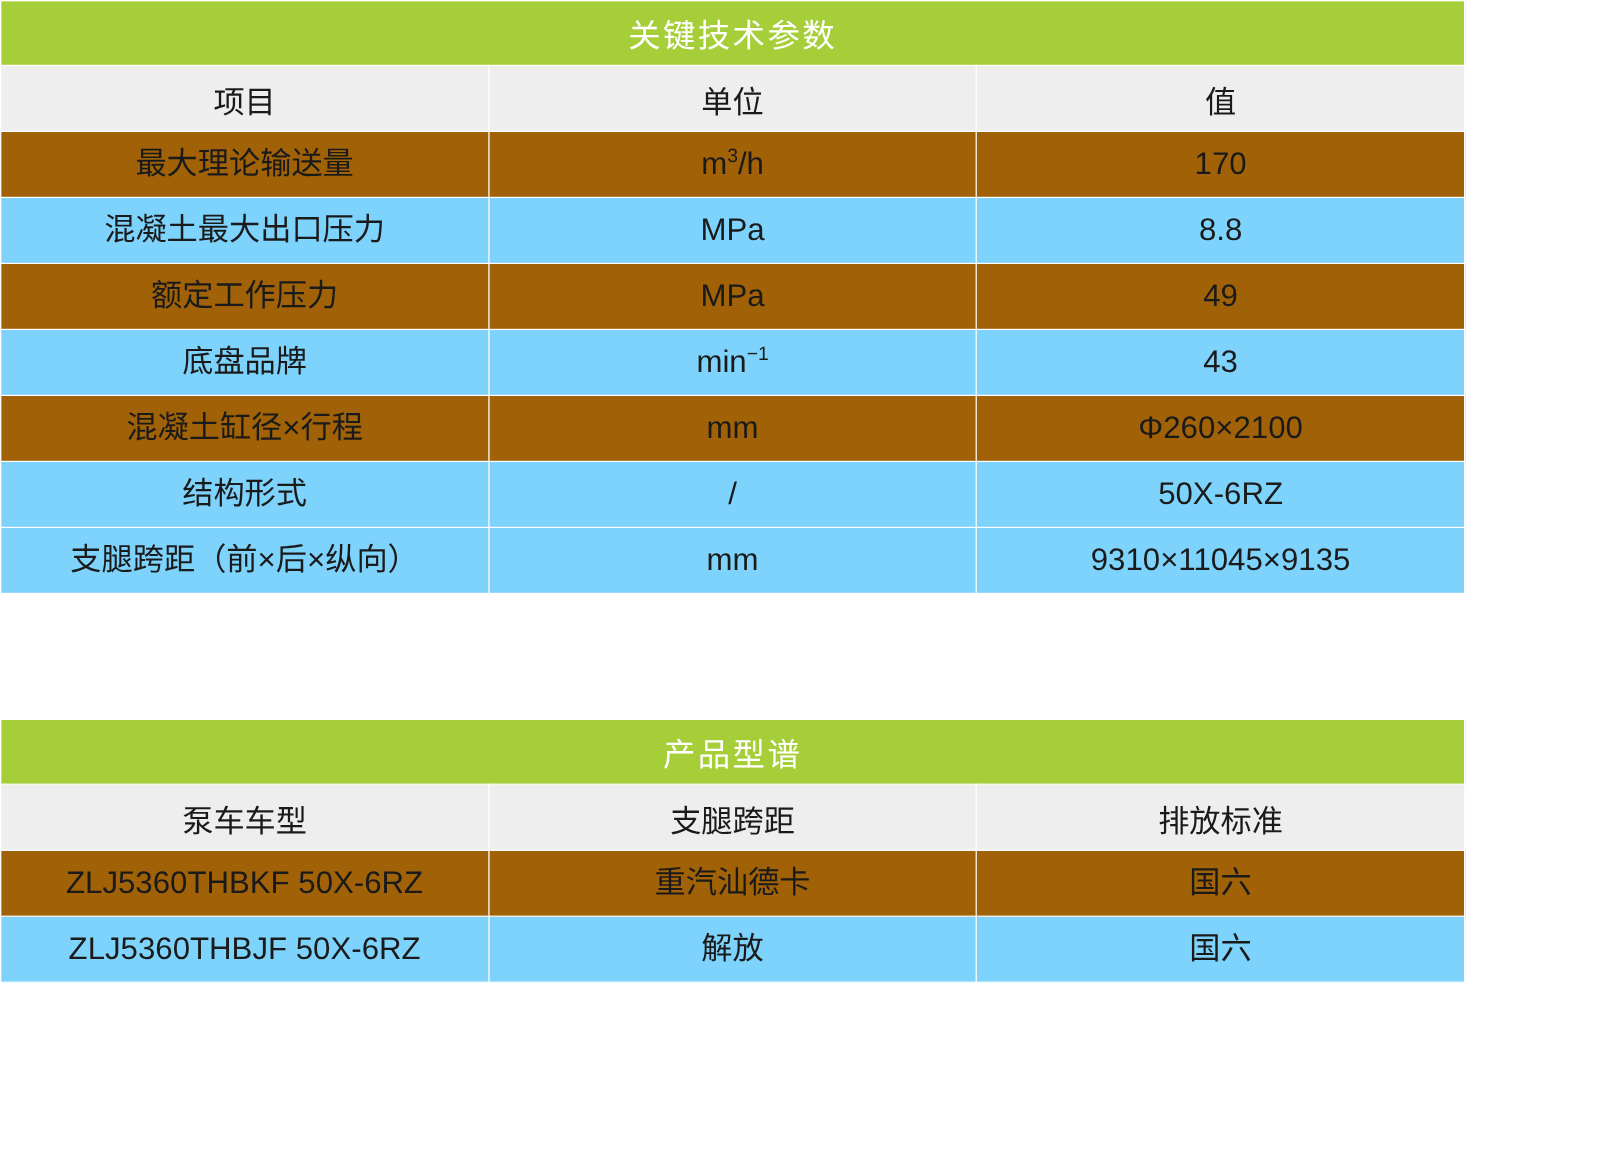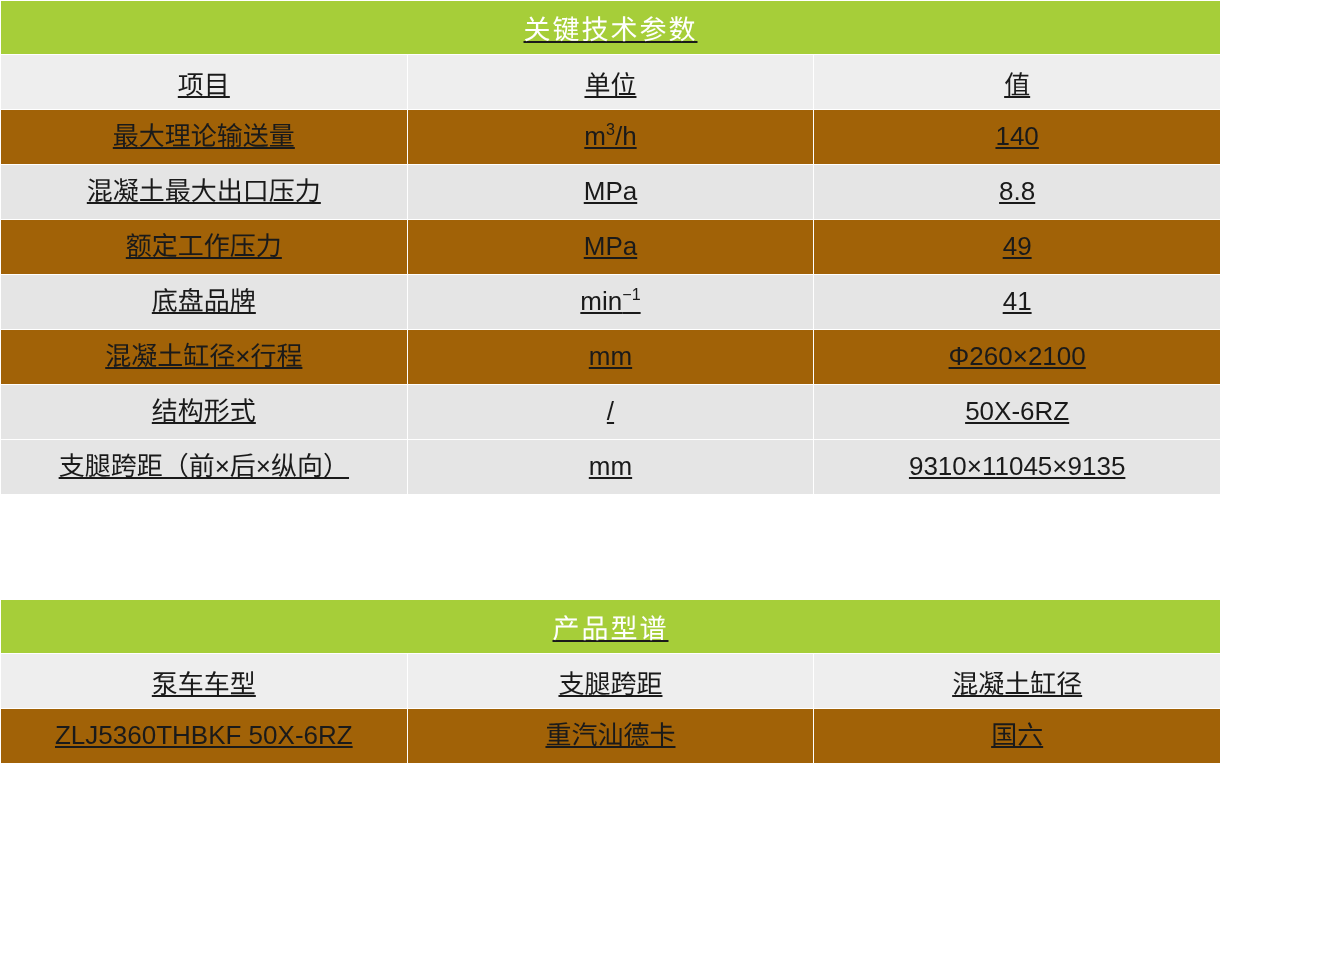--- a/index.html
+++ b/index.html
@@ -17,21 +17,20 @@
   .page {
     position: relative;
     width: 1337px;
     height: 976px;
     box-sizing: border-box;
   }
   .spec-table {
     width: 1221px;
     border-collapse: collapse;
     table-layout: fixed;
-    text-decoration: underline;
   }
   .spec-table td, .spec-table th {
     border: 1px solid #ffffff;
     padding: 0;
     text-align: center;
     vertical-align: middle;
     font-weight: normal;
   }
   .title-cell {
     background: #a6ce39;
@@ -43,21 +42,21 @@
   .head-cell {
     background: #eeeeee;
     font-size: 26px;
     height: 54px;
     color: #1a1a1a;
   }
   .row-odd td {
     background: #a16207;
   }
   .row-even td {
-    background: #e5e5e5;
+    background: #7dd3fc;
   }
   .body-cell {
     font-size: 26px;
     height: 54px;
     color: #1a1a1a;
     line-height: 1.15;
   }
   .col-item { width: 550px; }
   .col-unit { width: 235px; }
   .col-value { width: 552px; }
@@ -90,39 +89,39 @@
       </tr>
       <tr>
         <td class="head-cell col-item">项目</td>
         <td class="head-cell col-unit">单位</td>
         <td class="head-cell col-value">值</td>
       </tr>
 
       <tr class="row-odd">
         <td class="body-cell col-item">最大理论输送量</td>
         <td class="body-cell col-unit"><span>m</span><sup>3</sup><span>/h</span></td>
-        <td class="body-cell col-value">140</td>
+        <td class="body-cell col-value">170</td>
       </tr>
 
       <tr class="row-even">
         <td class="body-cell col-item">混凝土最大出口压力</td>
         <td class="body-cell col-unit">MPa</td>
         <td class="body-cell col-value">8.8</td>
       </tr>
 
       <tr class="row-odd">
         <td class="body-cell col-item">额定工作压力</td>
         <td class="body-cell col-unit">MPa</td>
         <td class="body-cell col-value">49</td>
       </tr>
 
       <tr class="row-even">
         <td class="body-cell col-item">底盘品牌</td>
         <td class="body-cell col-unit"><span>min</span><sup>−1</sup><span></span></td>
-        <td class="body-cell col-value">41</td>
+        <td class="body-cell col-value">43</td>
       </tr>
 
       <tr class="row-odd">
         <td class="body-cell col-item">混凝土缸径×行程</td>
         <td class="body-cell col-unit">mm</td>
         <td class="body-cell col-value">Φ260×2100</td>
       </tr>
 
       <tr class="row-even">
         <td class="body-cell col-item">结构形式</td>
@@ -142,27 +141,32 @@
   <div class="gap"></div>
 
   <table class="spec-table">
     <tbody>
       <tr>
         <td class="title-cell" colspan="3">产品型谱</td>
       </tr>
       <tr>
         <td class="head-cell col-model">泵车车型</td>
         <td class="head-cell col-brand">支腿跨距</td>
-        <td class="head-cell col-emission">混凝土缸径</td>
+        <td class="head-cell col-emission">排放标准</td>
       </tr>
 
       <tr class="row-odd">
         <td class="body-cell col-model">ZLJ5360THBKF 50X-6RZ</td>
         <td class="body-cell col-brand">重汽汕德卡</td>
         <td class="body-cell col-emission">国六</td>
       </tr>
 
+      <tr class="row-even">
+        <td class="body-cell col-model">ZLJ5360THBJF  50X-6RZ</td>
+        <td class="body-cell col-brand">解放</td>
+        <td class="body-cell col-emission">国六</td>
+      </tr>
 
     </tbody>
   </table>
 
   <div class="bottom-pad"></div>
 </div>
 
 </body></html>

